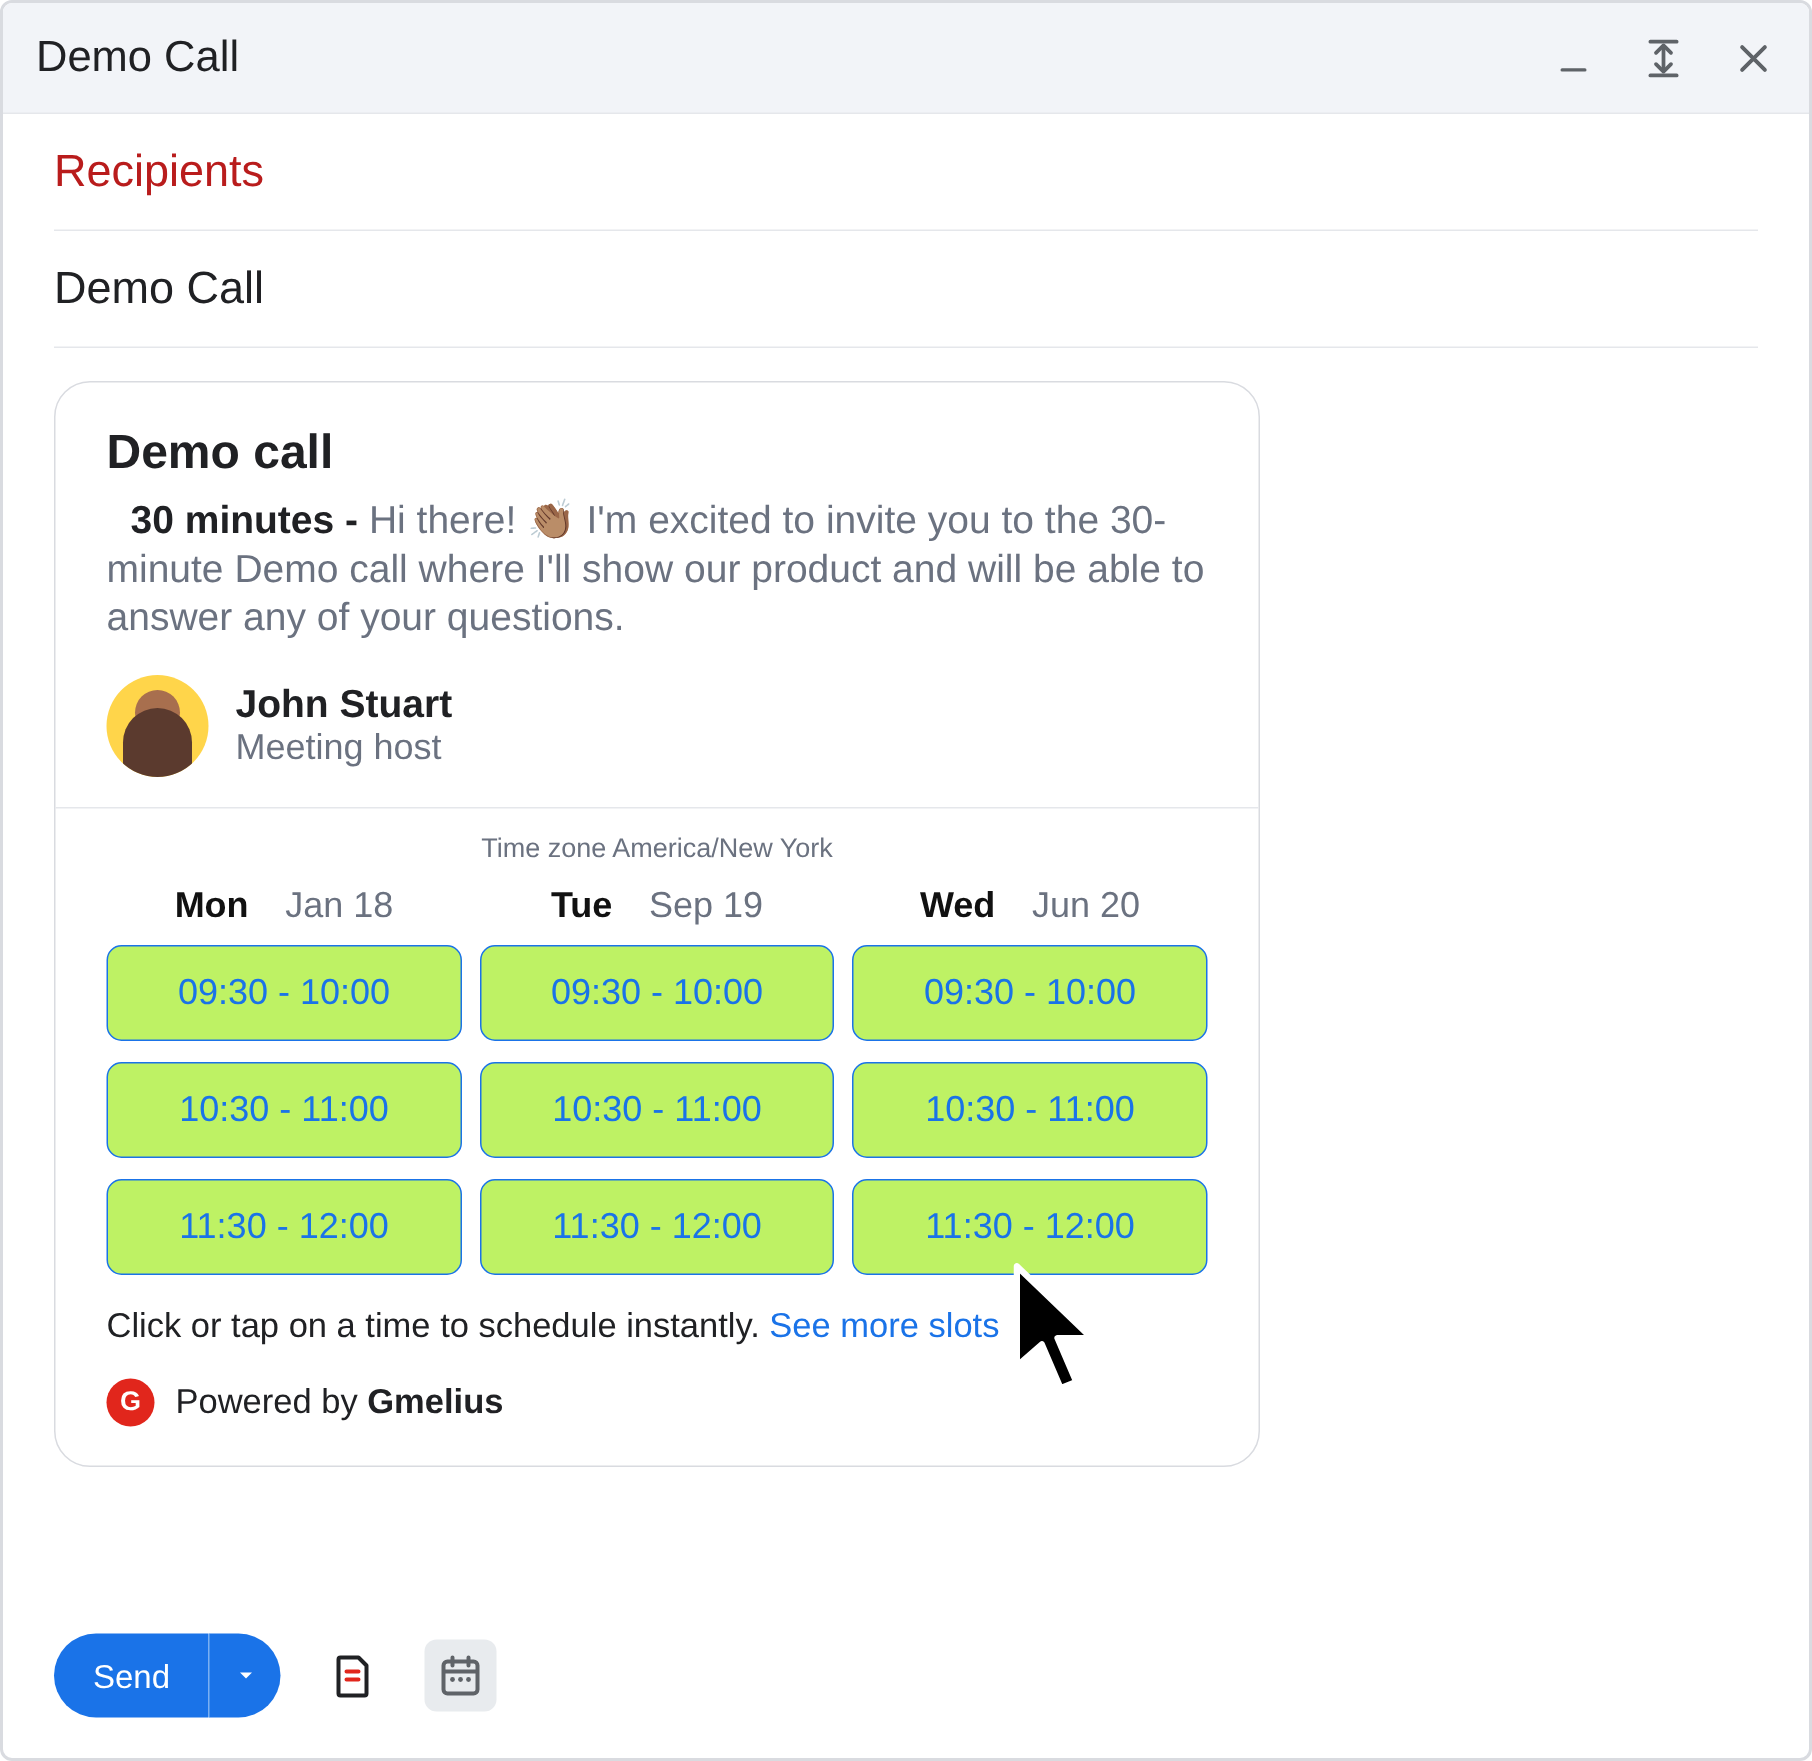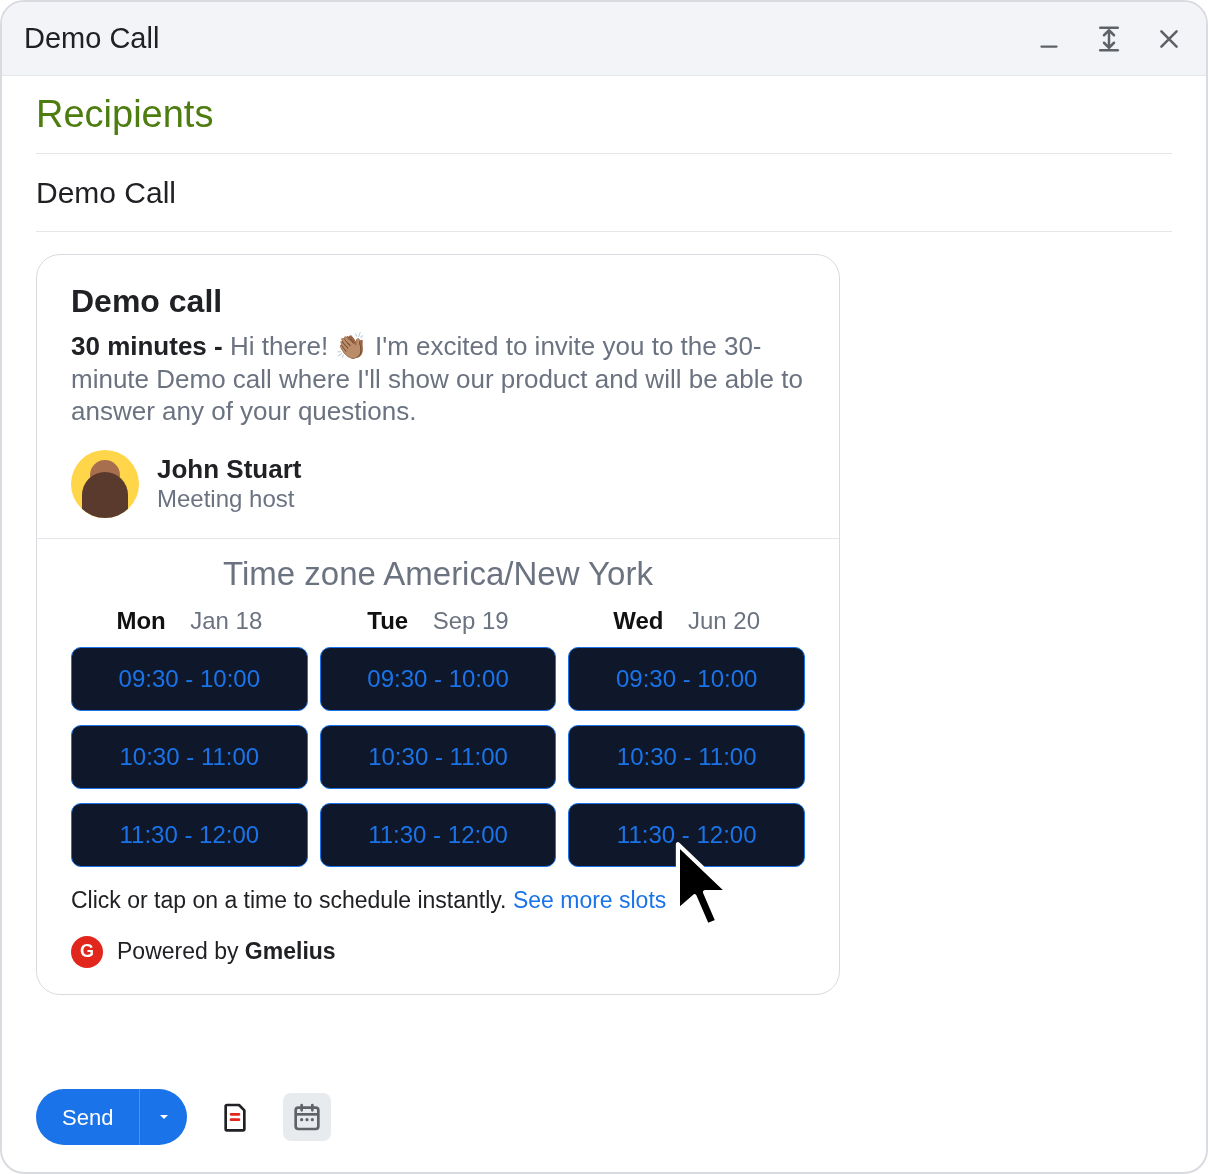--- a/index.html
+++ b/index.html
@@ -7,21 +7,21 @@
   body {
     font-family: "Google Sans", "Helvetica Neue", Arial, sans-serif;
     background: #fff;
     color: #202124;
     font-size: 16px;
   }
   .window {
     width: 1208px;
     height: 1174px;
     border: 2px solid #d9dbe0;
-    border-radius: 24px;
+    border-radius: 8px;
     overflow: hidden;
     position: relative;
     display: flex;
     flex-direction: column;
     background: #fff;
   }
 
   
   .header {
     height: 74px;
@@ -54,22 +54,22 @@
 
   
   .fields { padding: 0 34px; }
   .field {
     height: 78px;
     display: flex;
     align-items: center;
     border-bottom: 1px solid #e5e7eb;
   }
   .recipients-placeholder {
-    font-size: 38px;
-    color: #4d7c0f;
+    font-size: 30px;
+    color: #b91c1c;
   }
   .subject-text {
     font-size: 30px;
     color: #202124;
   }
 
   
   .compose-body {
     padding: 22px 34px 0 34px;
     flex: 1;
@@ -92,20 +92,21 @@
     margin-bottom: 10px;
   }
   .card-desc {
     font-size: 26px;
     line-height: 1.25;
     color: #6b7280;
   }
   .card-desc .duration {
     font-weight: 700;
     color: #202124;
+    margin-left: 16px;
   }
   .host-row {
     display: flex;
     align-items: center;
     gap: 18px;
     margin-top: 22px;
   }
   .avatar {
     width: 68px;
     height: 68px;
@@ -139,21 +140,21 @@
   .host-role {
     font-size: 24px;
     color: #6b7280;
   }
 
   .card-bottom {
     padding: 16px 34px 26px 34px;
   }
   .timezone {
     text-align: center;
-    font-size: 33px;
+    font-size: 18px;
     color: #6b7280;
     margin-bottom: 14px;
   }
   .days-row {
     display: flex;
     gap: 12px;
   }
   .day-col {
     flex: 1;
     display: flex;
@@ -177,21 +178,21 @@
   .slot-btn {
     border: 1.5px solid #1a73e8;
     border-radius: 10px;
     height: 64px;
     margin-bottom: 14px;
     display: flex;
     align-items: center;
     justify-content: center;
     color: #1a73e8;
     font-size: 24px;
-    background: #0f172a;
+    background: #bef264;
     cursor: pointer;
   }
   .instr {
     font-size: 23px;
     color: #202124;
     margin-top: 6px;
   }
   .instr a { color: #1a73e8; text-decoration: none; }
   .powered {
     display: flex;

